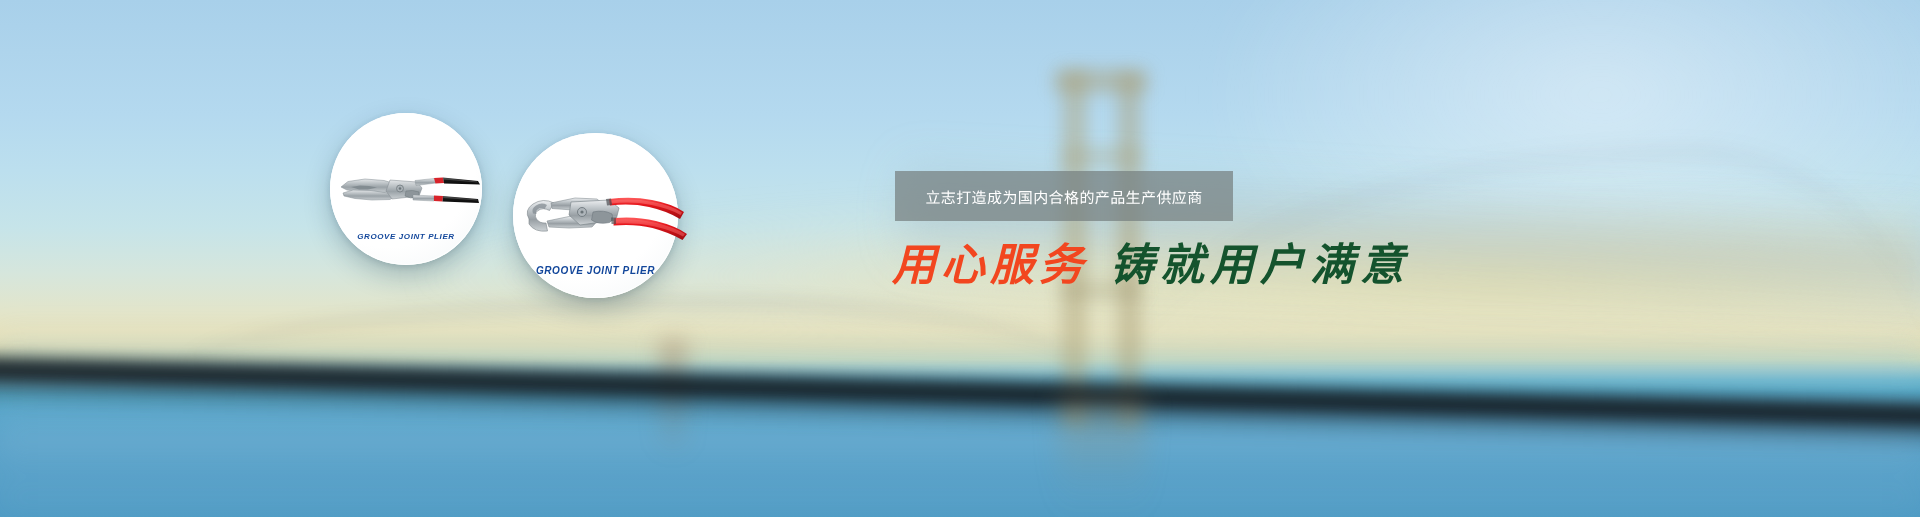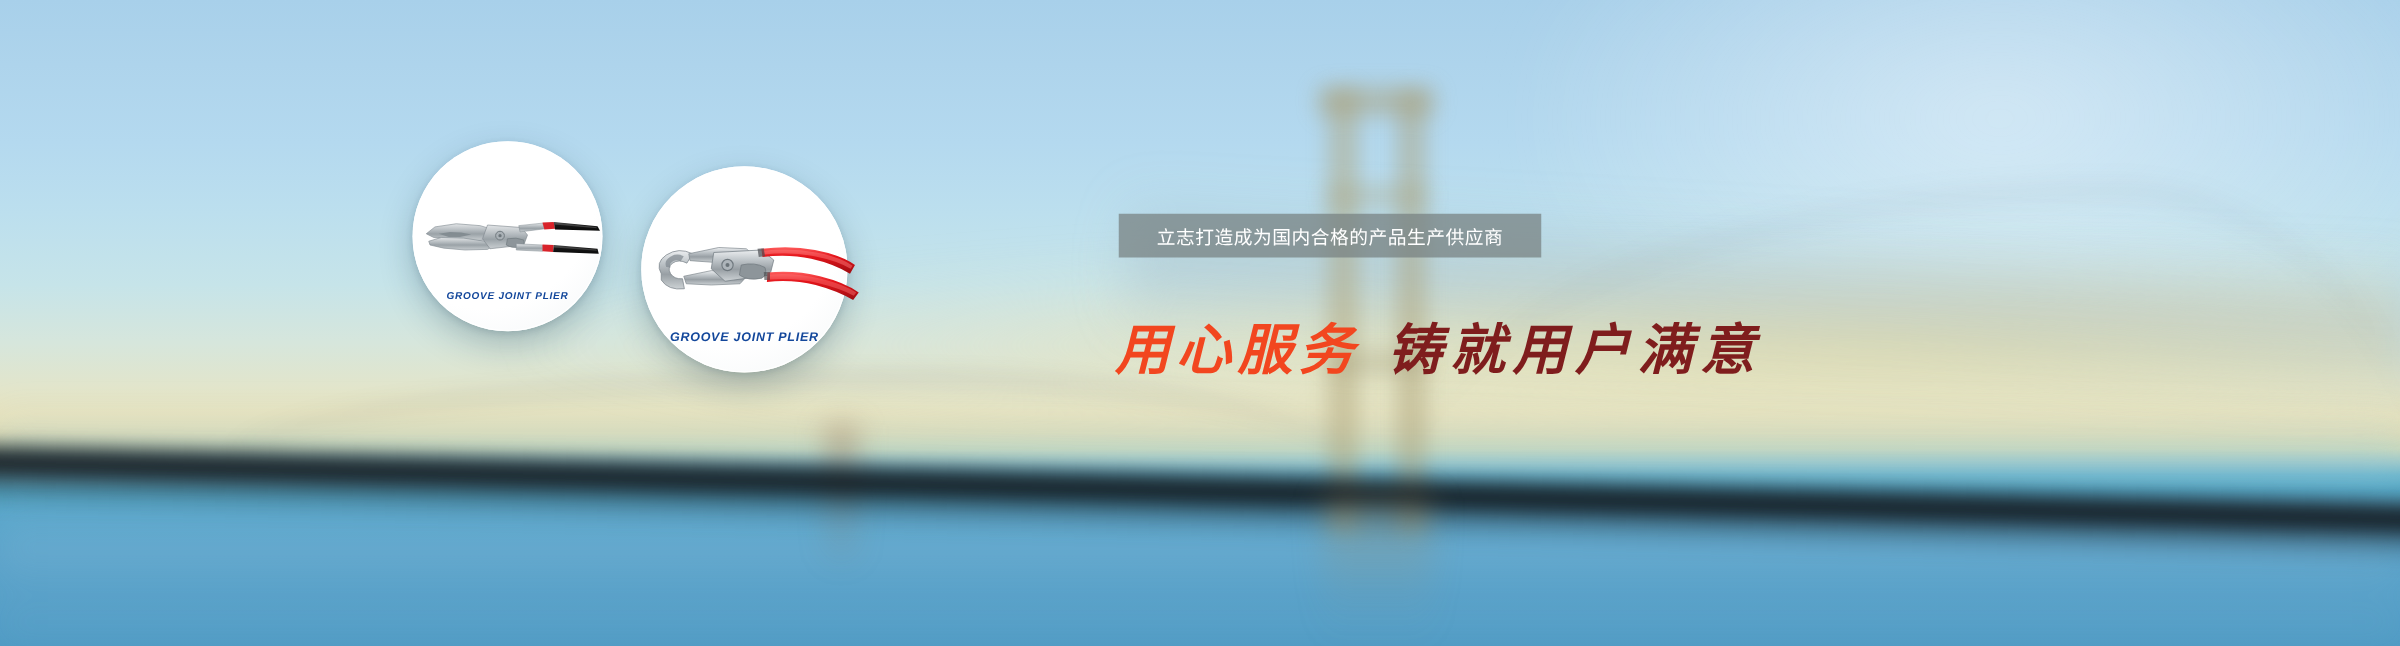--- a/index.html
+++ b/index.html
@@ -226,56 +226,55 @@
 
   
   .tool { position: absolute; }
   .tool-1 { left: 6px; top: 52px; width: 150px; height: 48px; }
   .tool-2 { left: 8px; top: 52px; width: 170px; height: 56px; }
 
   
   .badge {
     position: absolute;
     left: 895px; top: 171px;
-    width: 338px; height: 35px;
+    width: 338px; height: 50px;
     background: rgba(118,128,128,0.72);
     display: flex;
     align-items: center;
     justify-content: center;
   }
   .badge-text {
     color: #ffffff;
     font-size: 15px;
     letter-spacing: 0.4px;
     font-family: "DejaVu Sans", "Liberation Sans", sans-serif;
     white-space: nowrap;
   }
 
   
   .headline {
     position: absolute;
     left: 892px; top: 243px;
     display: flex;
     align-items: baseline;
     white-space: nowrap;
-    margin-top: 16px;
   }
   .headline-red, .headline-dark {
     font-family: "DejaVu Serif", "Liberation Serif", serif;
     font-weight: bold;
     font-size: 44px;
     line-height: 1;
     font-style: italic;
   }
   .headline-red {
     color: #f2461f;
     letter-spacing: 5px;
   }
   .headline-dark {
-    color: #7f1d1d;
+    color: #14532d;
     letter-spacing: 6px;
     margin-left: 22px;
   }
 
   
   .subtitle {
     position: absolute;
     left: 896px; top: 310px;
     color: #1b1b1b;
     font-size: 15.5px;

